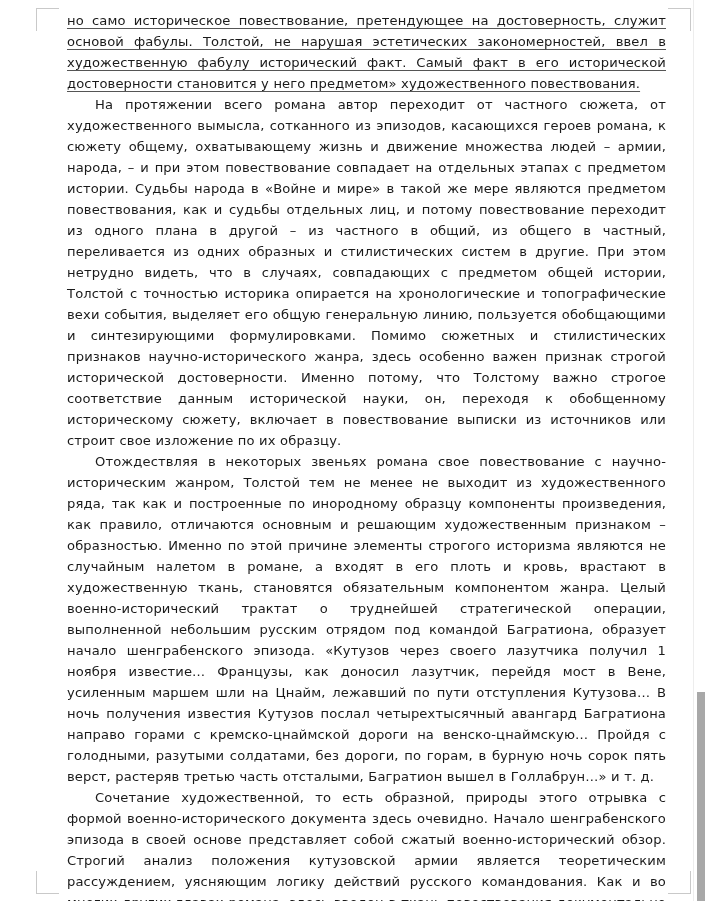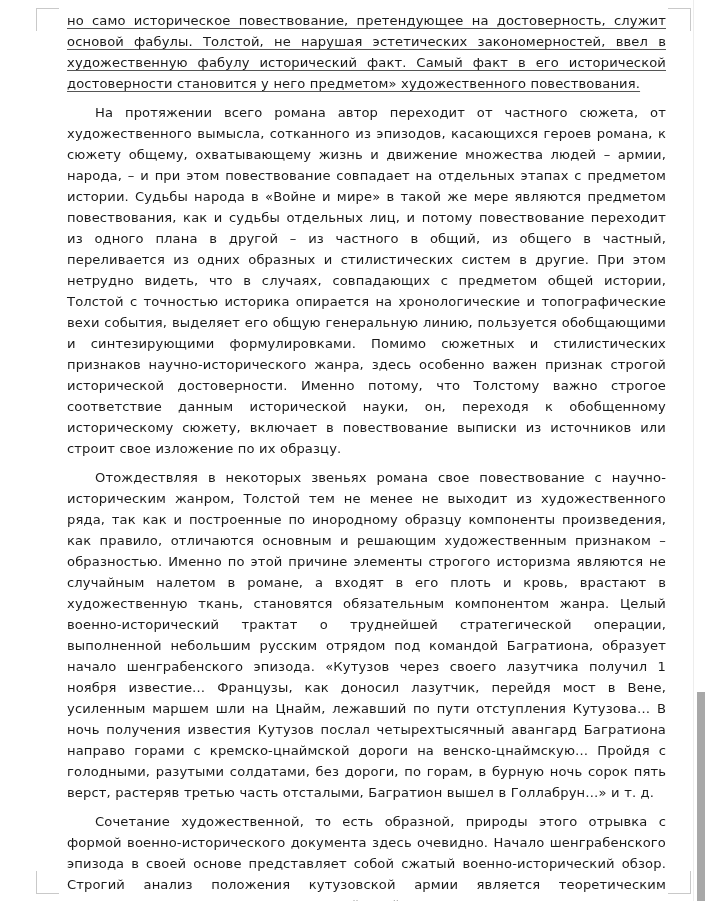--- a/index.html
+++ b/index.html
@@ -53,21 +53,20 @@
     text-align: justify;
     text-justify: inter-word;
     font-size: 13.1px;
     line-height: 21.0px;
     letter-spacing: 0.01em;
     word-spacing: 0.01em;
     hyphens: none;
   }
   p.para.indented {
     text-indent: 28px;
-    margin-top: 8px;
   }
   p.para.underlined {
     text-decoration: underline;
     text-decoration-thickness: 1px;
     text-underline-offset: 3px;
     text-decoration-color: #555;
   }
 
   
   #scrollbar-track {

